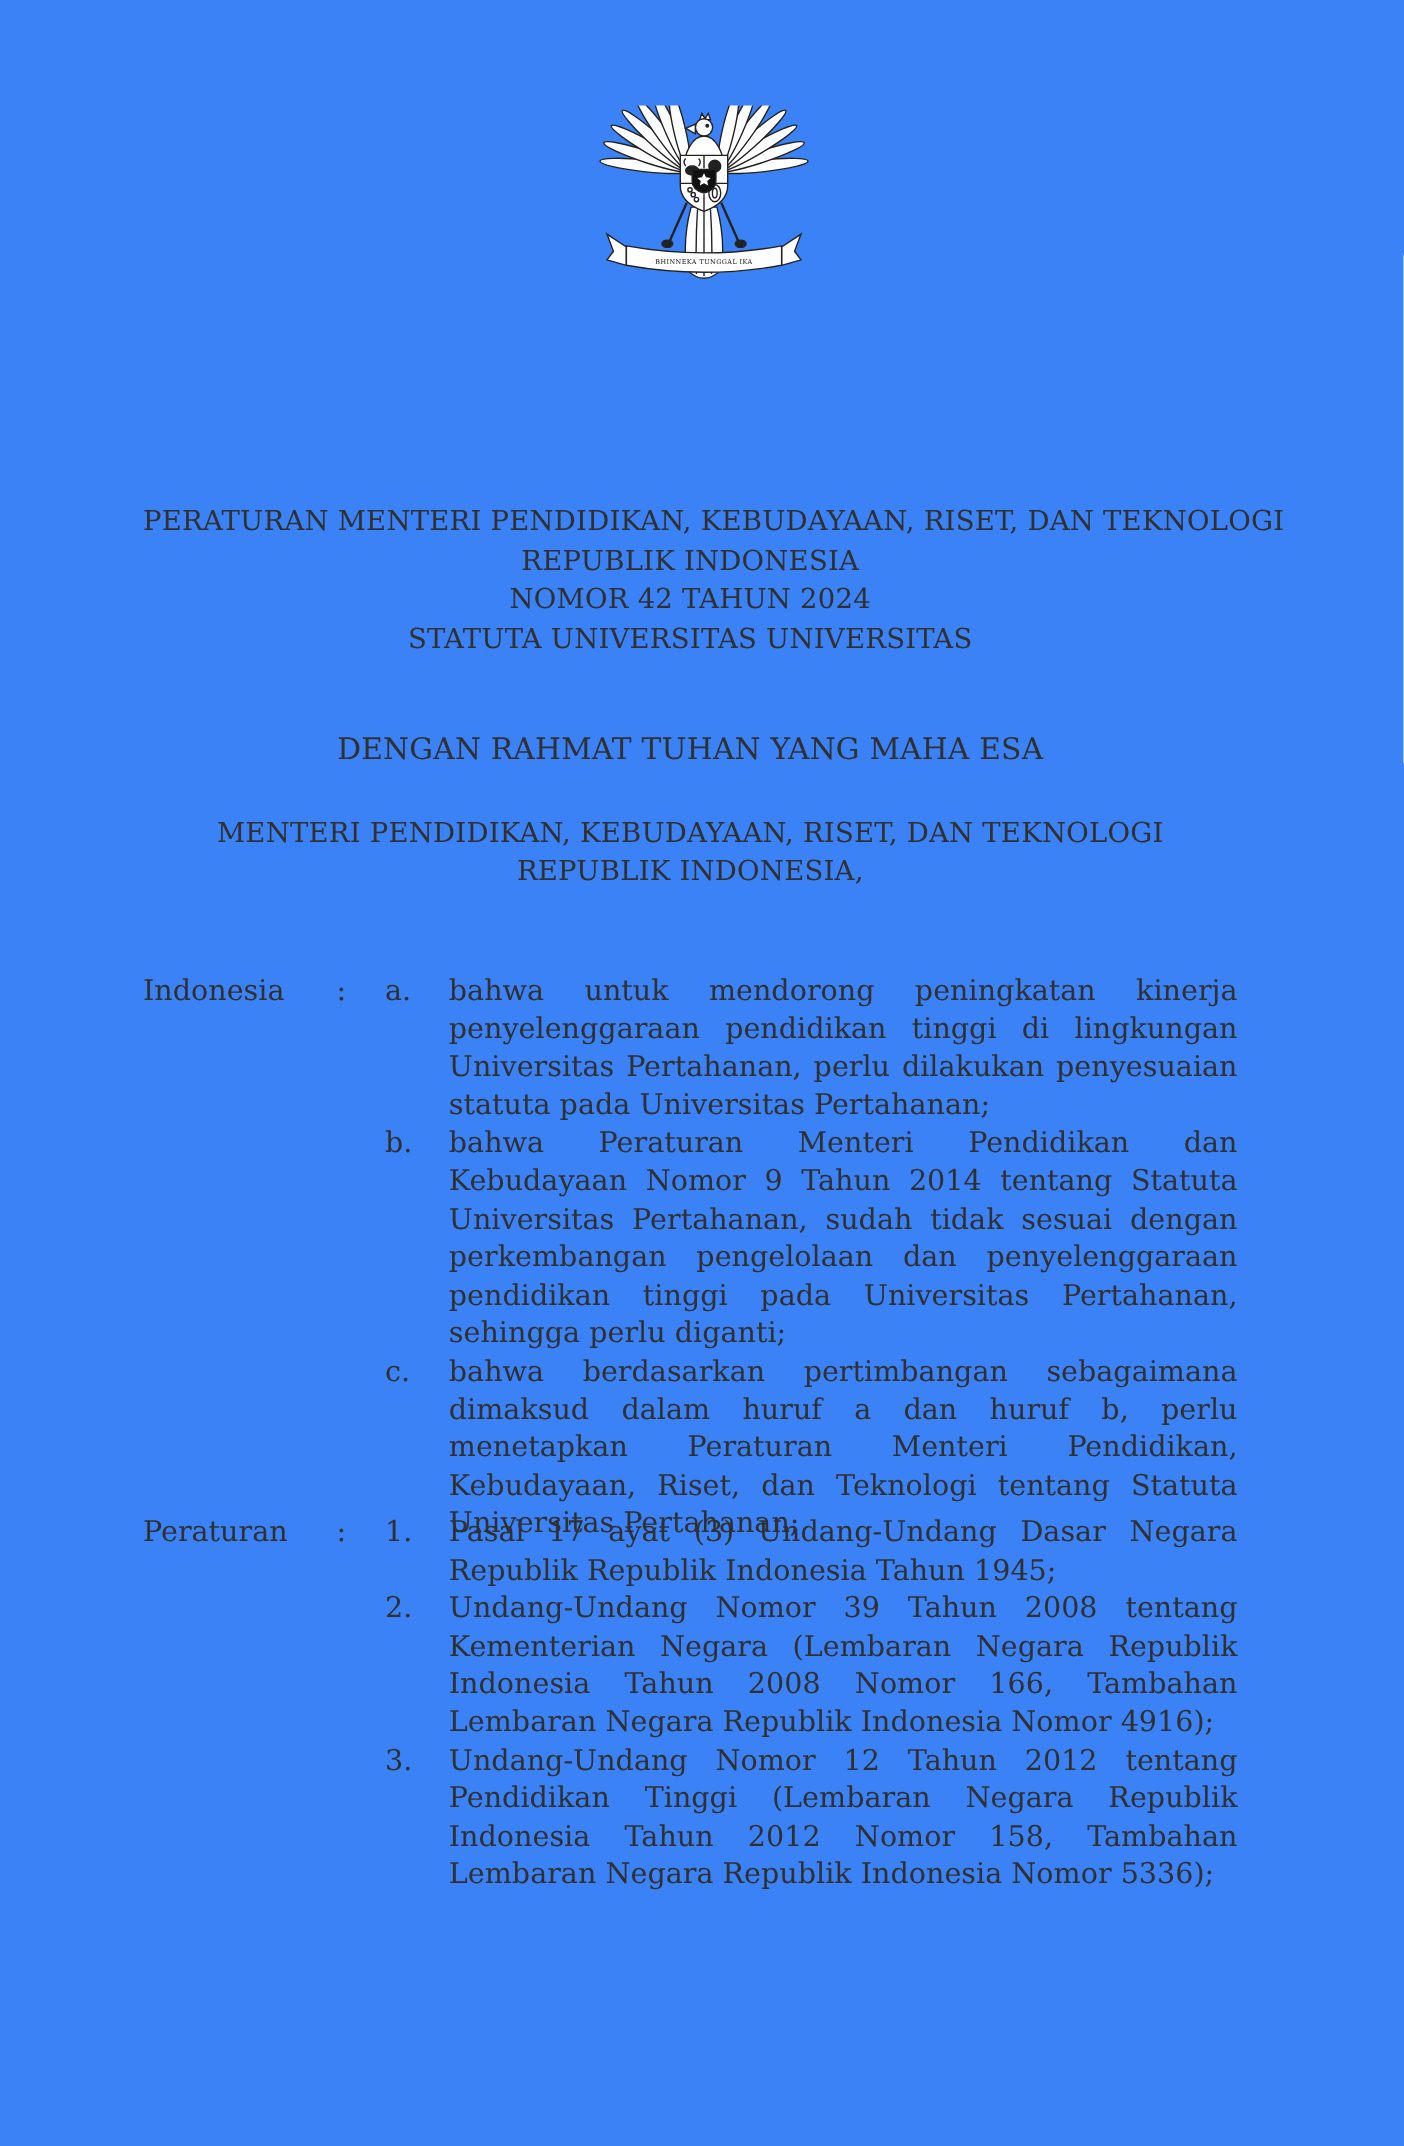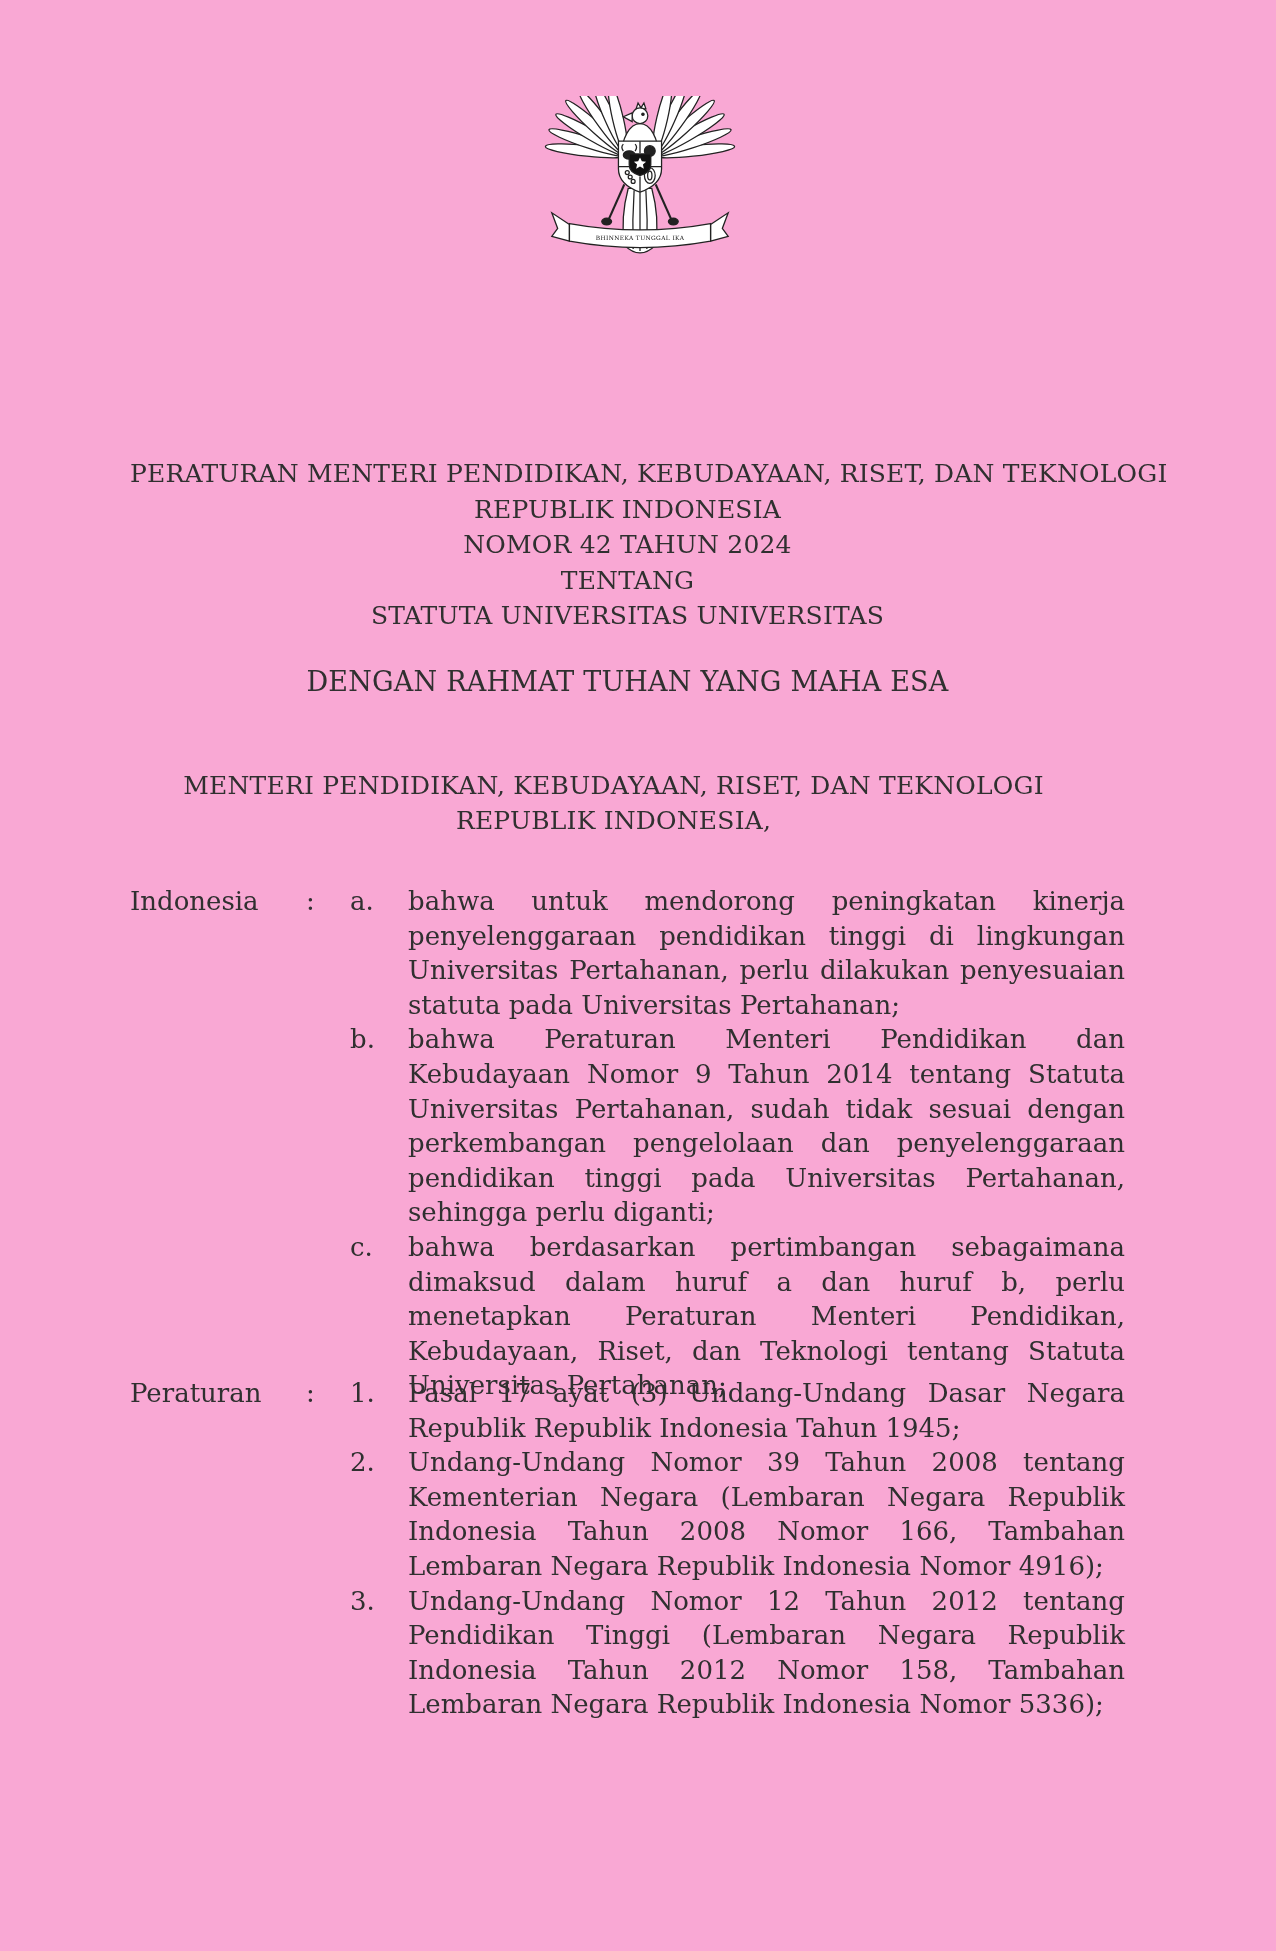--- a/index.html
+++ b/index.html
@@ -1,20 +1,20 @@
 <!DOCTYPE html>
 <html><head>
 <meta charset="utf-8">
 <style>
   html,body{margin:0;padding:0;background:#ffffff;}
   .page{
     position:relative;
     width:1276px;
     height:1951px;
-    background:#f9a8d4;
+    background:#3b82f6;
     font-family:"DejaVu Serif","Liberation Serif",serif;
     color:#303030;
     overflow:hidden;
   }
   .emblem{
     position:absolute;
     left:542px;
     top:96px;
     width:196px;
     height:162px;
@@ -35,29 +35,28 @@
     left:130px;
     width:995px;
     top:666px;
     text-align:center;
     font-size:27px;
     letter-spacing:0.2px;
     white-space:nowrap;
   }
   .authority{
     position:absolute;
-    left:116px;
+    left:130px;
     width:995px;
     top:740px;
     text-align:center;
     font-size:25px;
     line-height:34.5px;
     letter-spacing:0.2px;
     white-space:nowrap;
-    margin-top:29px;
   }
   .clause{
     position:absolute;
     left:130px;
     width:995px;
     font-size:26px;
     line-height:34.6px;
   }
   .clause.menimbang{top:884px;}
   .clause.mengingat{top:1376px;}
@@ -147,21 +146,20 @@
         <path d="M28,130 Q100,143 172,130 L172,148 Q100,161 28,148 Z"></path>
         <text x="100" y="147" font-size="6" text-anchor="middle" fill="#111111" stroke="none" letter-spacing="0.4">BHINNEKA TUNGGAL IKA</text>
       </g>
     </g>
   </svg>
 
   <div class="title-block">
     <div>PERATURAN MENTERI PENDIDIKAN, KEBUDAYAAN, RISET, DAN TEKNOLOGI</div>
     <div>REPUBLIK INDONESIA</div>
     <div>NOMOR 42 TAHUN 2024</div>
-    <div>TENTANG</div>
     <div>STATUTA UNIVERSITAS UNIVERSITAS</div>
   </div>
 
   <div class="invocation">DENGAN RAHMAT TUHAN YANG MAHA ESA</div>
 
   <div class="authority">
     <div>MENTERI PENDIDIKAN, KEBUDAYAAN, RISET, DAN TEKNOLOGI</div>
     <div>REPUBLIK INDONESIA,</div>
   </div>
 

